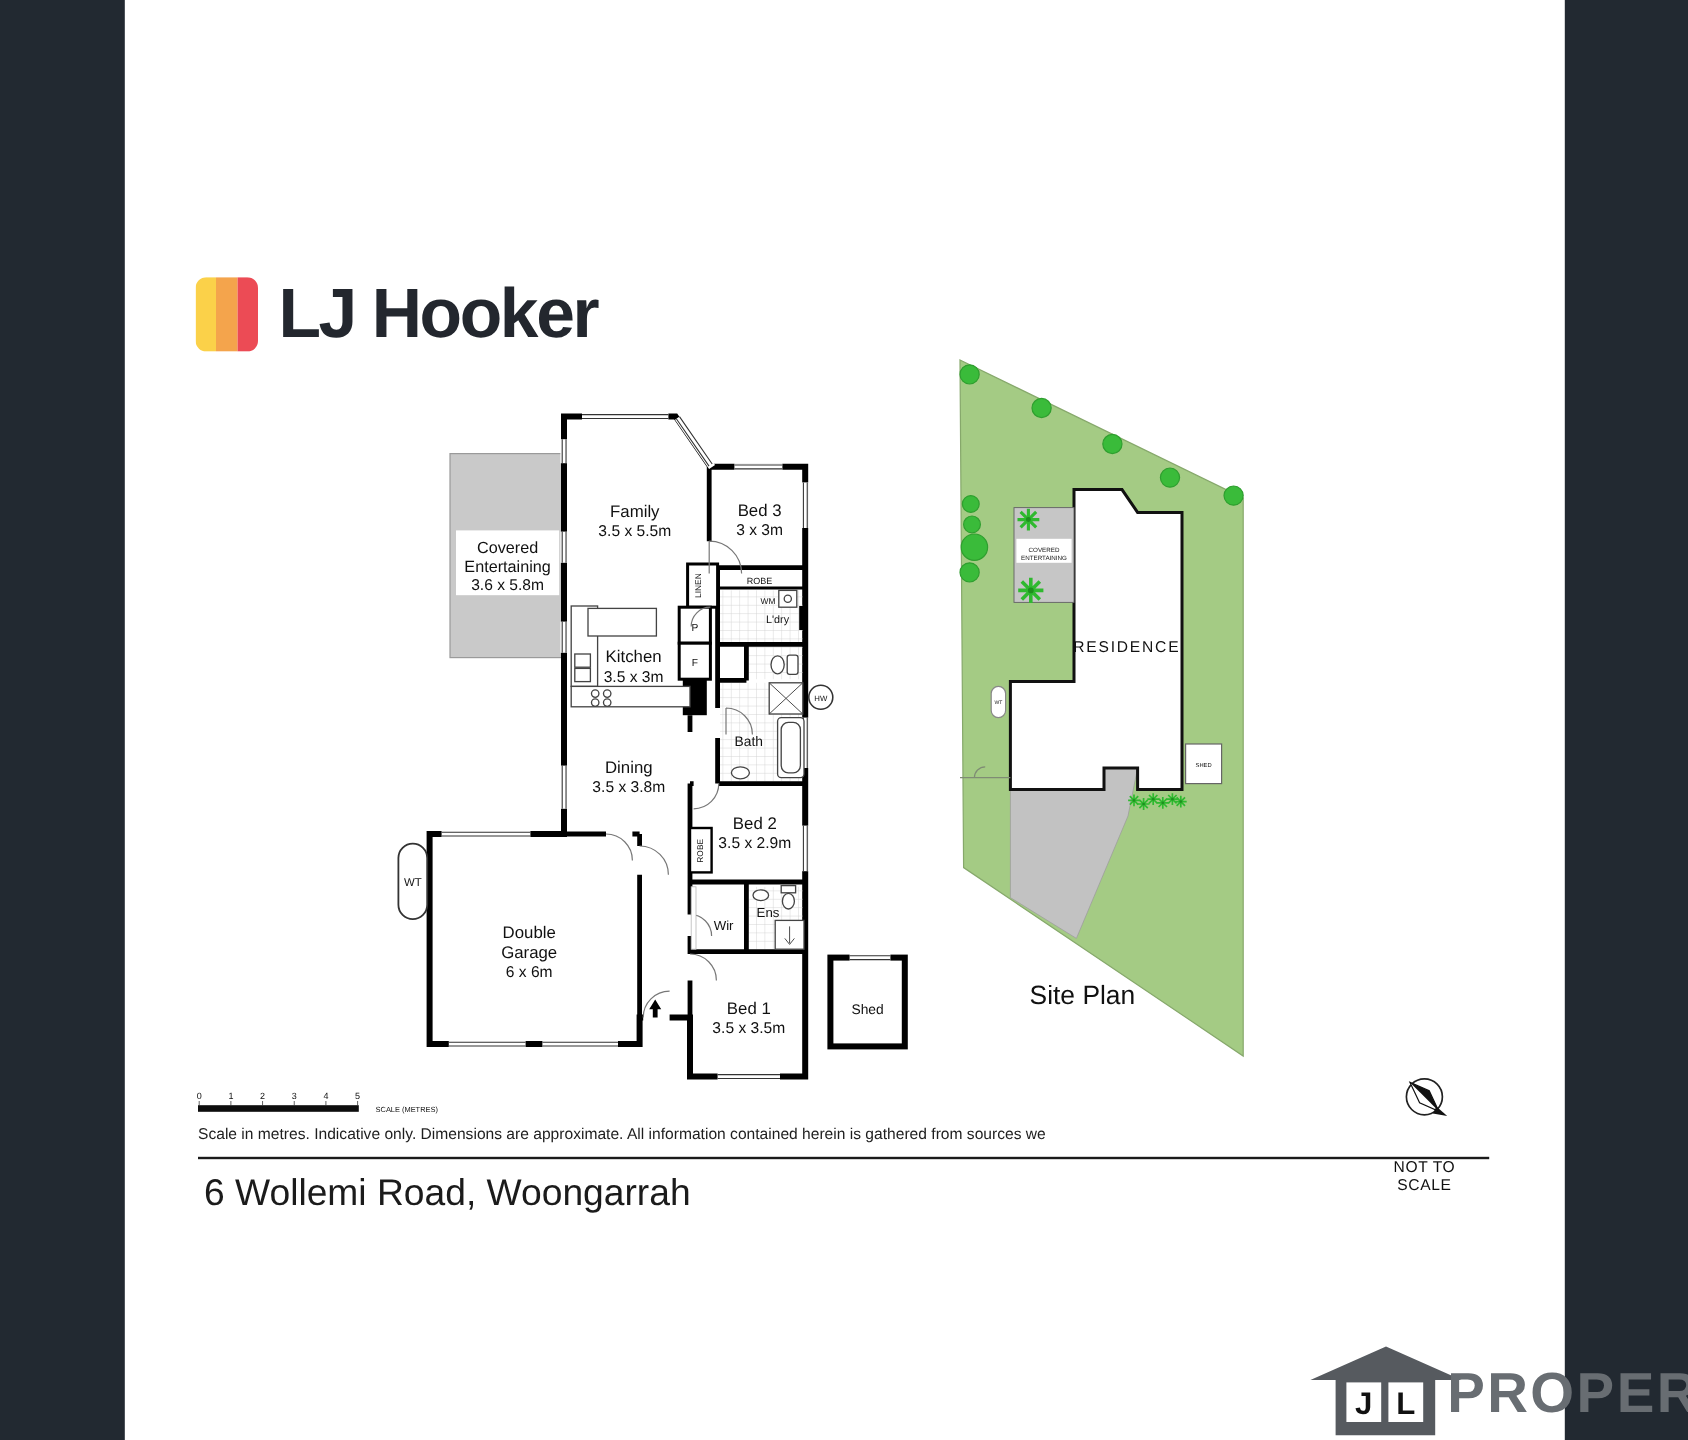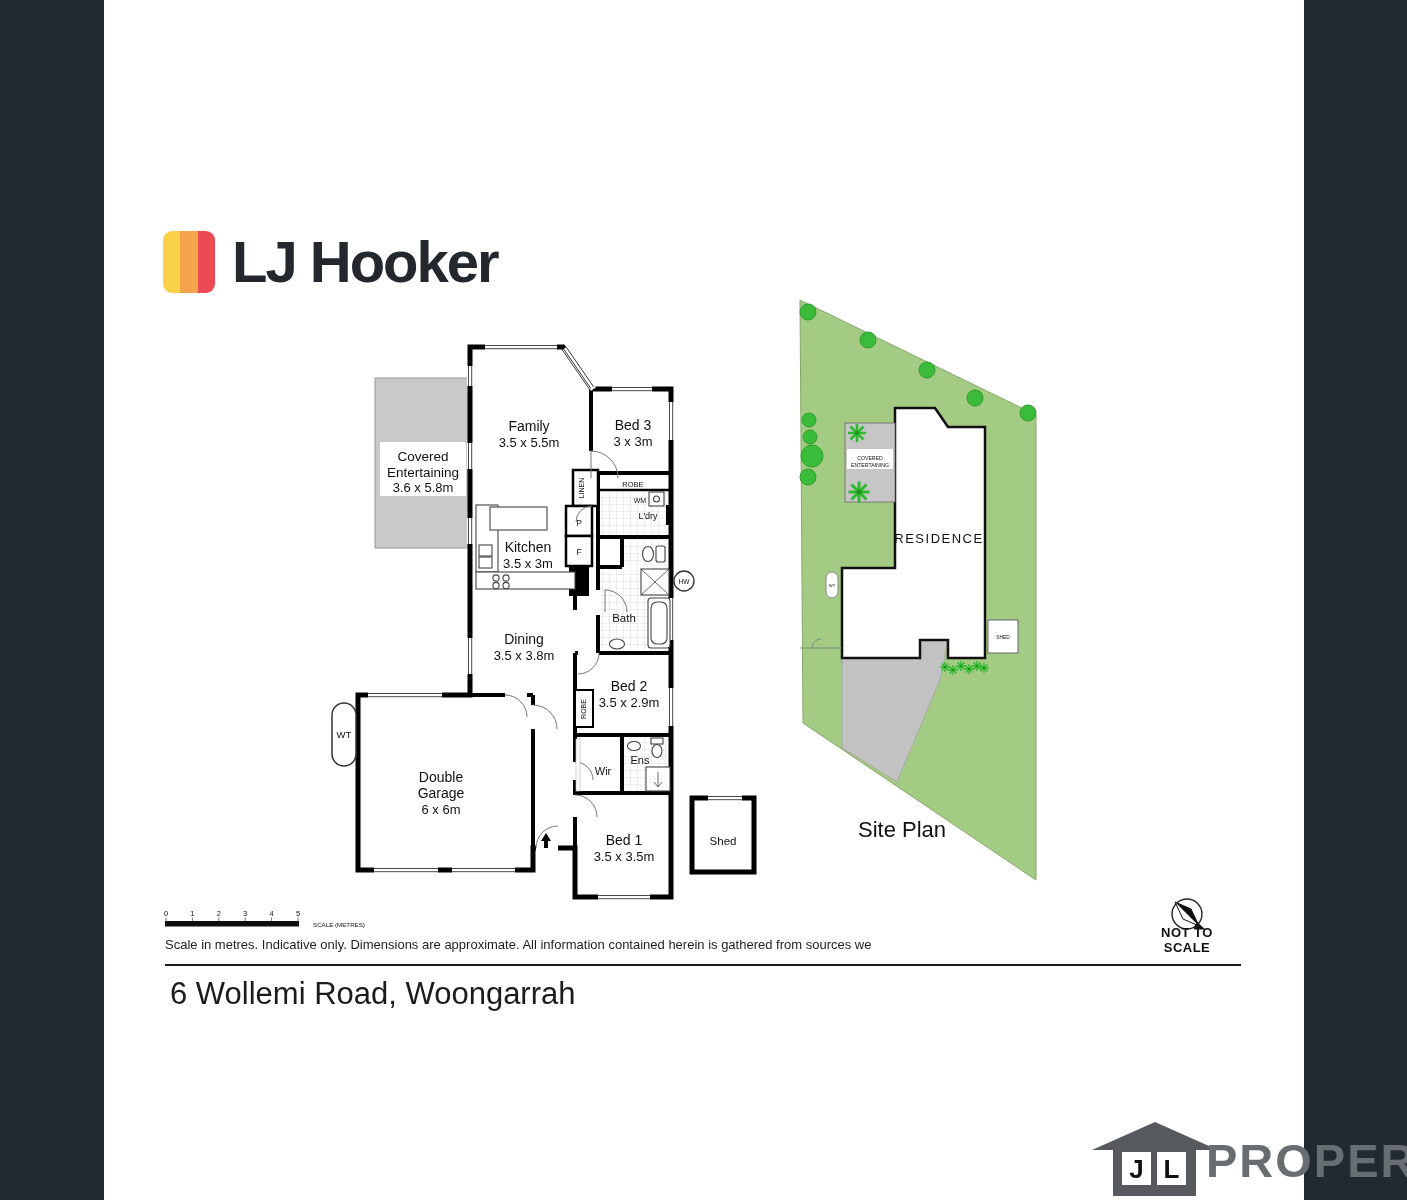--- a/index.html
+++ b/index.html
@@ -11,22 +11,22 @@
   .logo{position:absolute;left:163px;top:228px;display:flex;align-items:center;}
   .stripes{width:52px;height:62px;border-radius:9px;overflow:hidden;display:flex;}
   .stripe{flex:1;height:100%;}
   .logo-text{margin-left:17px;font-size:58px;font-weight:bold;color:#23272e;letter-spacing:-2px;}
   .floorplan{position:absolute;left:325px;top:335px;}
   .siteplan{position:absolute;left:795px;top:290px;}
   .scalebar{position:absolute;left:161px;top:908px;}
   .disclaimer{position:absolute;left:165px;top:937px;font-size:13px;line-height:1.3;color:#1e1e1e;}
   .rule{position:absolute;left:165px;top:964px;width:1076px;height:2px;background:#1b1b1b;}
   .compass{position:absolute;left:1142px;top:892px;}
-  .not-to-scale{position:absolute;left:1137px;top:925px;width:100px;text-align:center;
-                font-size:13px;font-weight:bold;color:#101010;letter-spacing:0.5px;}
+  .not-to-scale{position:absolute;left:1137px;top:965px;width:100px;text-align:center;
+                font-size:13px;font-weight:normal;color:#101010;letter-spacing:0.5px;}
   .address{position:absolute;left:170px;top:976px;font-size:31px;color:#1b1b1b;}
   .watermark-house{position:absolute;left:1090px;top:1118px;z-index:6;}
   .watermark-text{position:absolute;left:1206px;top:1133px;z-index:6;font-size:47px;font-weight:bold;
                   color:#686d72;letter-spacing:2px;}
   svg text{font-family:"Liberation Sans",sans-serif;fill:#111;}
 </style>
 </head>
 <body>
 
 <div class="page">

